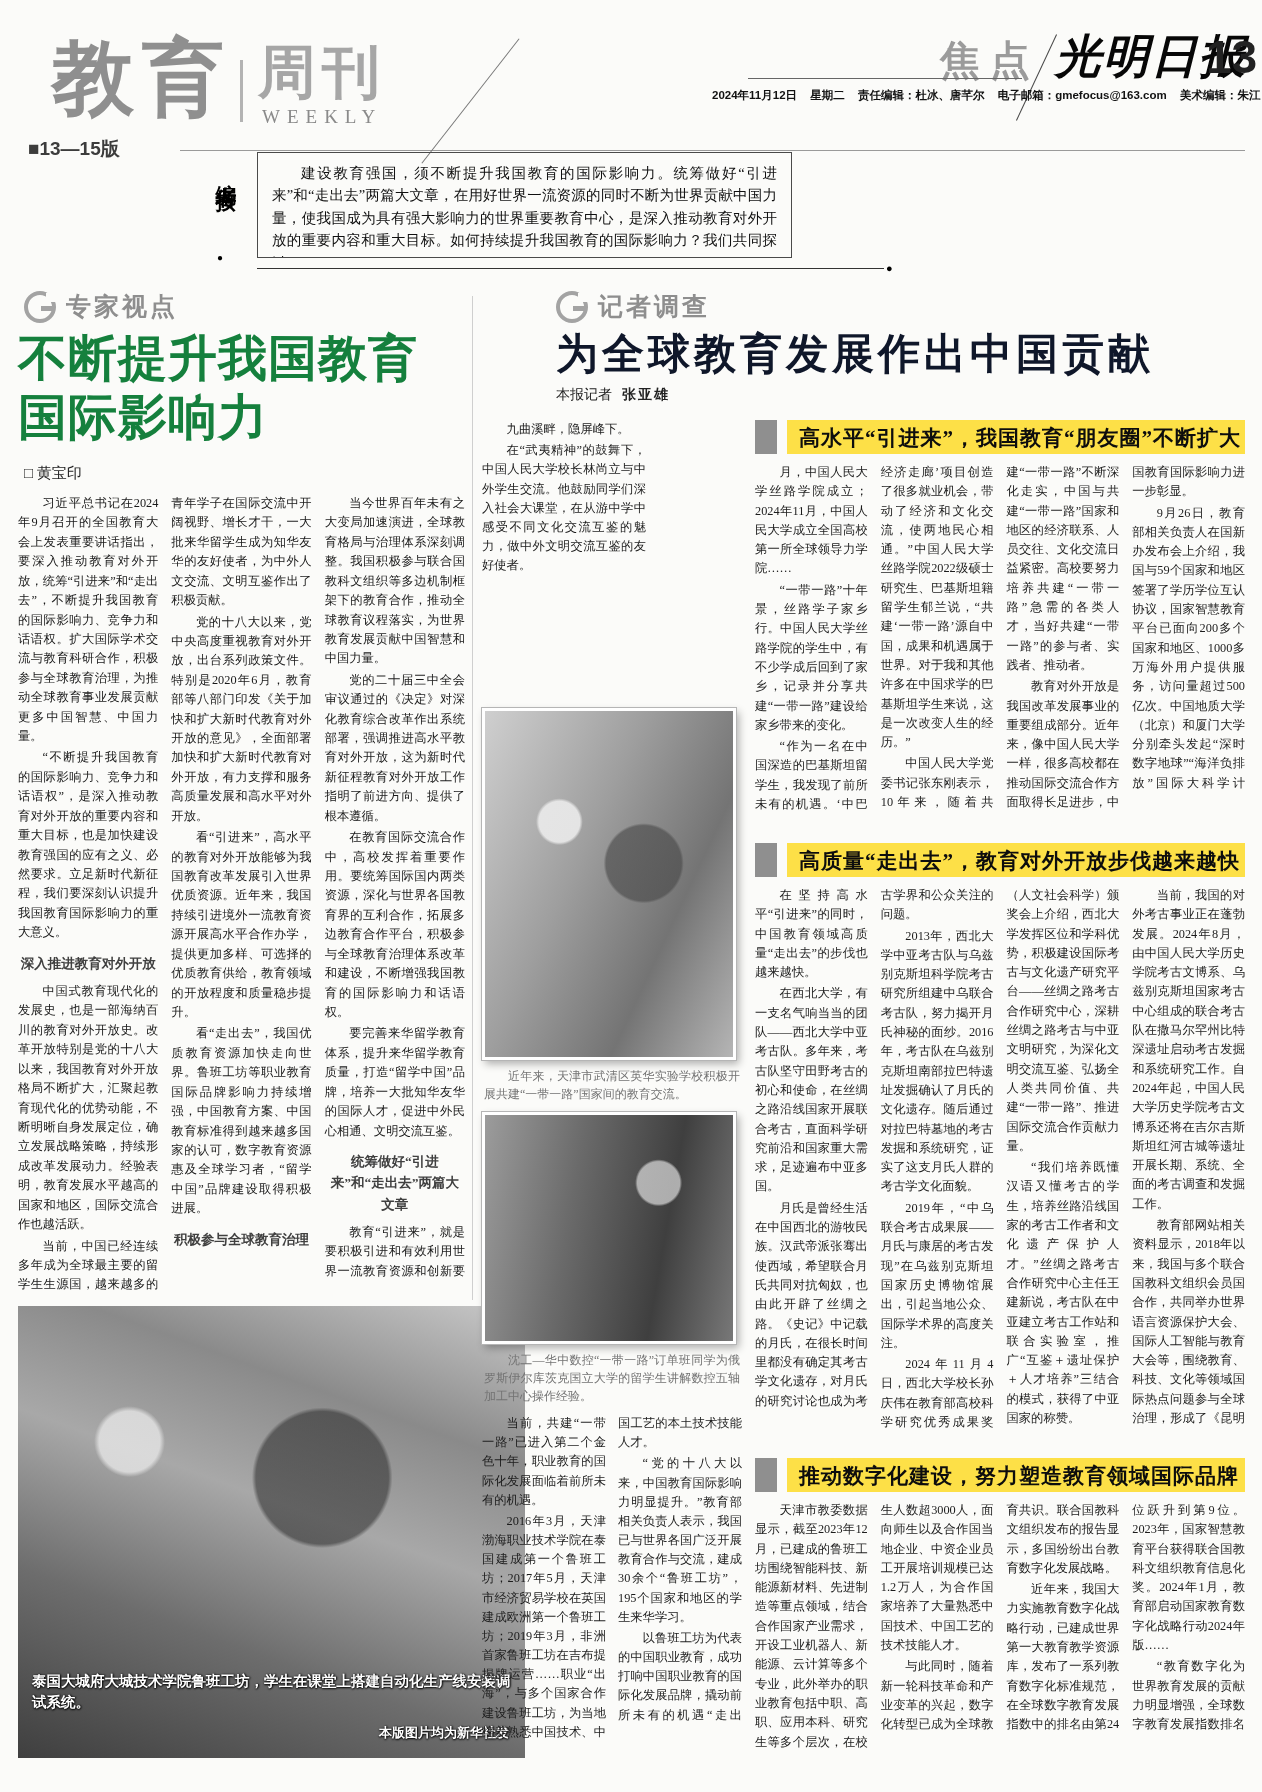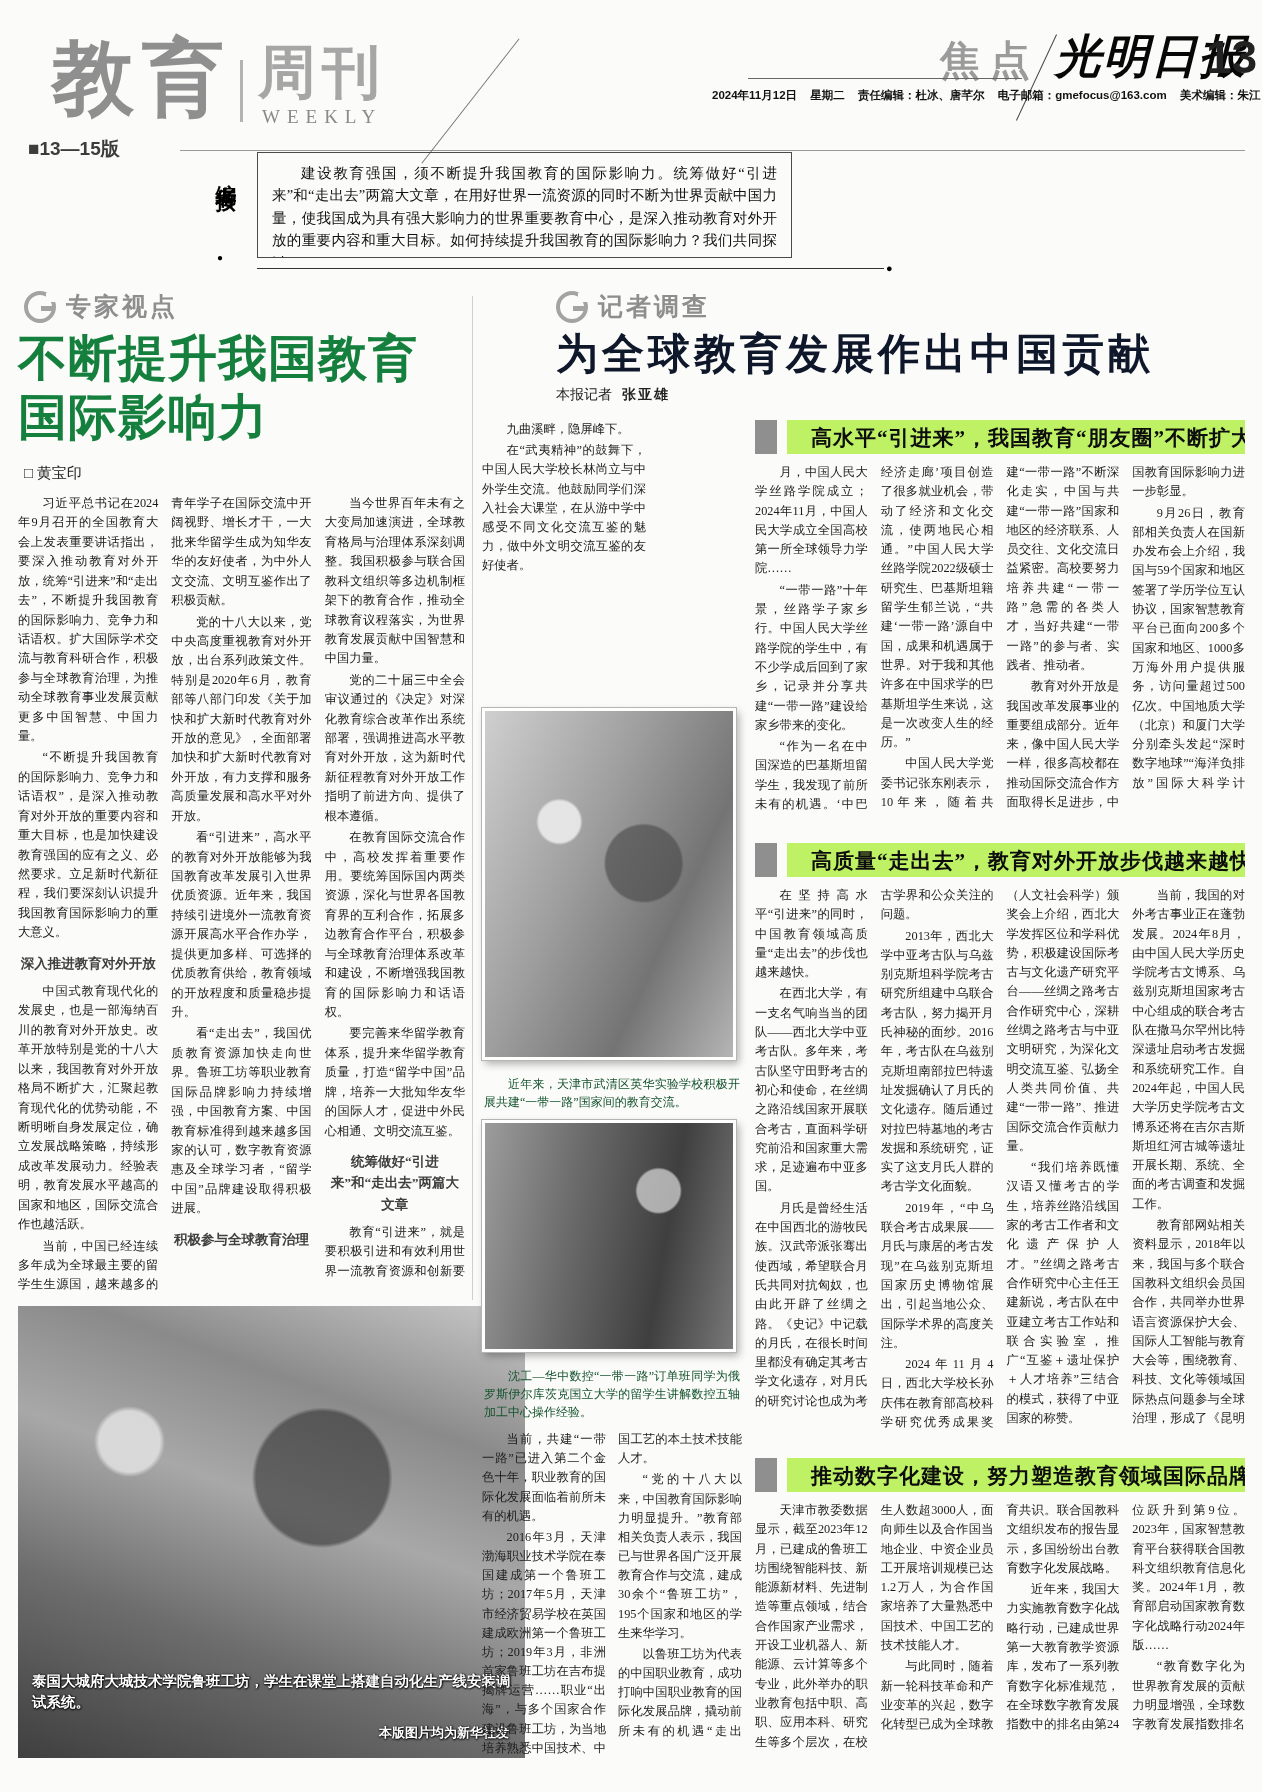--- a/index.html
+++ b/index.html
@@ -73,29 +73,29 @@
   .photo-frame{border:3px solid #fff;box-shadow:0 0 0 1px #b5b5b5,3px 4px 8px rgba(0,0,0,.3);box-sizing:border-box;}
   .photo1{margin-top:6px;width:254px;height:352px;
           background:
             radial-gradient(circle at 30% 32%, rgba(235,235,235,.9) 0 7%, transparent 8%),
             radial-gradient(circle at 64% 44%, rgba(70,70,70,.6) 0 15%, transparent 16%),
             linear-gradient(115deg,#cfcfcf,#9e9e9e 40%,#747474 70%,#b5b5b5);}
   .photo2{width:254px;height:232px;
           background:
             radial-gradient(circle at 70% 30%, rgba(220,220,220,.7) 0 9%, transparent 10%),
             linear-gradient(100deg,#9c9c9c,#6b6b6b 35%,#3f3f3f 70%,#787878);}
-  .photo-cap{margin:15px 2px 9px;font-size:12px;line-height:1.5;color:#14532d;text-indent:2em;text-align:justify;}
+  .photo-cap{margin:7px 2px 9px;font-size:12px;line-height:1.5;color:#737373;text-indent:2em;text-align:justify;}
   .r-tail{margin-top:6px;width:260px;height:338px;overflow:hidden;column-count:2;column-gap:12px;
           font-size:12.3px;line-height:1.56;text-align:justify;}
   .r-main{flex:1;min-width:0;}
   .sec{margin-bottom:12px;}
   .sec-bar{display:flex;height:34px;margin-bottom:9px;}
   .sec-square{width:22px;background:#8f8f8f;margin-right:10px;flex:none;}
-  .sec-head{flex:1;background:#bef264;font-size:21px;font-weight:900;letter-spacing:1px;color:#0d0d0d;
-            padding:4px 24px 0;white-space:nowrap;overflow:hidden;}
+  .sec-head{flex:1;background:#fde047;font-size:21px;font-weight:900;letter-spacing:1px;color:#0d0d0d;
+            padding:4px 12px 0;white-space:nowrap;overflow:hidden;}
   .sec-text{column-count:4;column-gap:13px;font-size:12.3px;line-height:1.57;text-align:justify;overflow:hidden;}
   .sec1 .sec-text{height:368px;}
   .sec2 .sec-text{height:560px;}
   .sec3 .sec-text{height:252px;}
 </style>
 </head>
 <body>
 
 <div class="page">
 

